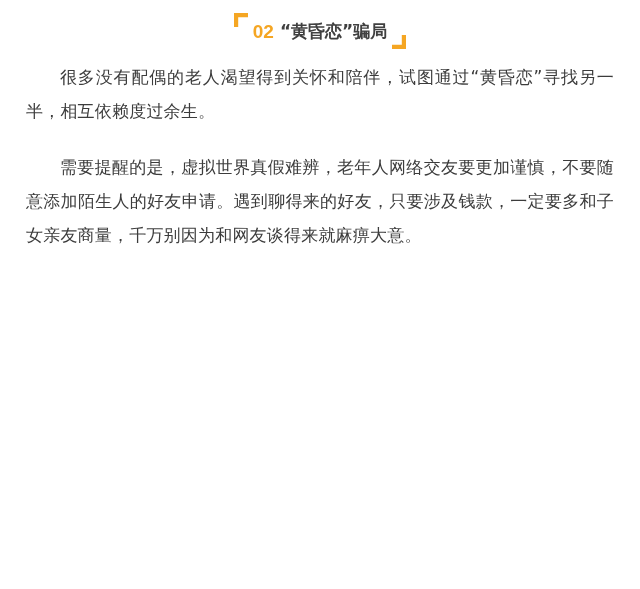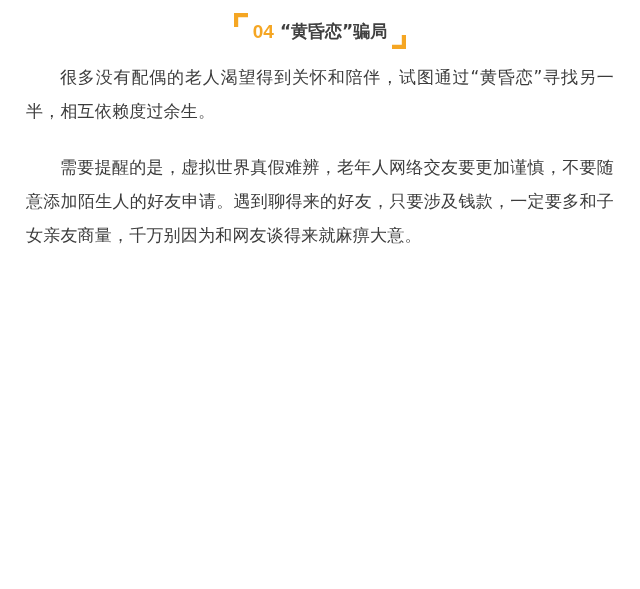--- a/index.html
+++ b/index.html
@@ -99,21 +99,21 @@
 </head>
 <body>
 
 <div class="page">
 
   <div class="heading-wrap">
     <div class="heading">
       <span class="corner tl"></span>
       <span class="corner br"></span>
       <div class="heading-inner">
-        <span class="heading-num">04</span>
+        <span class="heading-num">02</span>
         <span class="heading-text">“黄昏恋”骗局</span>
       </div>
     </div>
   </div>
 
   <div class="content">
     <p class="para">很多没有配偶的老人渴望得到关怀和陪伴，试图通过“黄昏恋”寻找另一半，相互依赖度过余生。</p>
     <p class="para">需要提醒的是，虚拟世界真假难辨，老年人网络交友要更加谨慎，不要随意添加陌生人的好友申请。遇到聊得来的好友，只要涉及钱款，一定要多和子女亲友商量，千万别因为和网友谈得来就麻痹大意。</p>
   </div>
 

